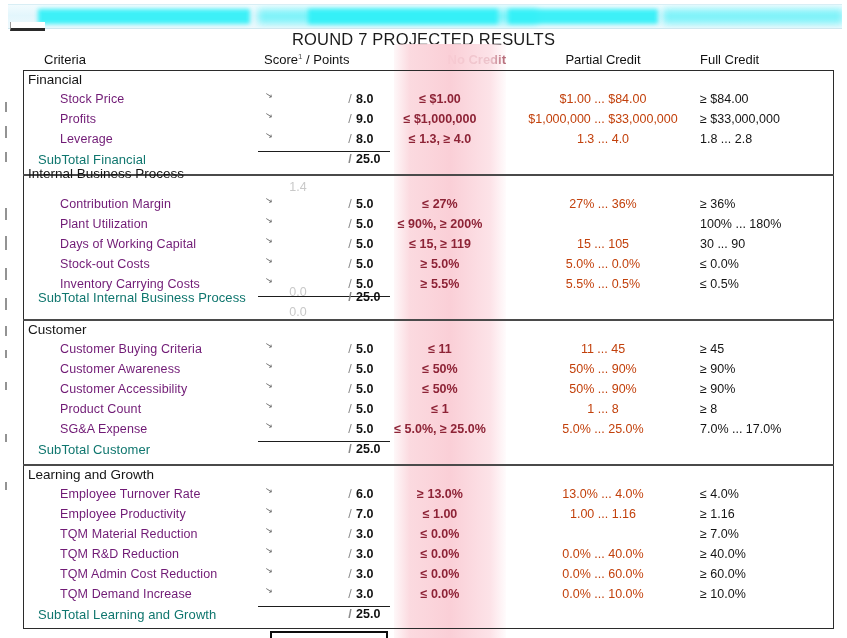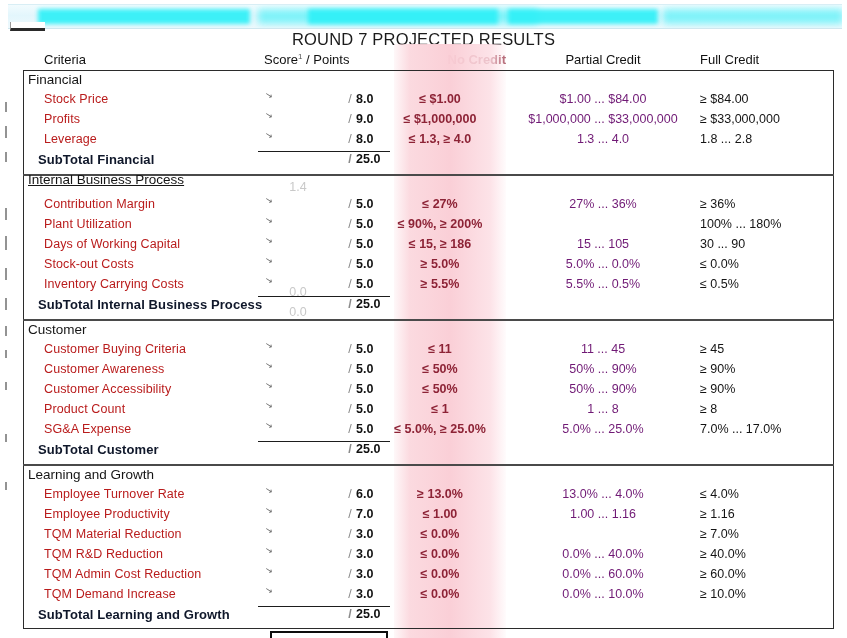--- a/index.html
+++ b/index.html
@@ -138,54 +138,54 @@
   }
 
   .row {
     position: absolute;
     left: 0;
     width: 847px;
     height: 20px;
     font-size: 12.5px;
   }
   .row .col-crit {
-    left: 44px;
-    color: #b91c1c;
+    left: 60px;
+    color: #701a75;
     font-size: 12.5px;
     letter-spacing: .1px;
   }
   .row .col-score {
     color: #c9c9c9;
     font-size: 12.5px;
   }
   .row .col-slash { color: #8a8a8a; }
   .row .col-points { color: #121212; font-weight: bold; font-size: 12.5px; }
   .row .col-no {
     color: #8d2336;
     font-weight: bold;
     font-size: 12.5px;
   }
-  .row .col-part { color: #701a75; font-size: 12.5px; }
+  .row .col-part { color: #c2410c; font-size: 12.5px; }
   .row .col-full { color: #141414; font-size: 12.5px; }
 
   .rowmark {
     position: absolute;
     left: 265px;
     top: -2px;
     font-size: 9px;
     color: #6a6a6a;
     transform: rotate(-12deg);
   }
 
   
   .subtotal { font-weight: bold; }
   .subtotal .col-crit {
     left: 38px;
-    color: #0f172a;
-    font-weight: bold;
+    color: #0f766e;
+    font-weight: normal;
     font-size: 13px;
   }
   .subtotal .col-score { color: #c9c9c9; font-weight: bold; }
   .subtotal .col-points { color: #101010; }
   .subtotal-rule {
     position: absolute;
     left: 258px;
     width: 132px;
     height: 0;
     border-top: 1.4px solid #1d1d1d;
@@ -307,21 +307,21 @@
         <div class="col-full">1.8 ... 2.8</div>
       </div>
       <div class="subtotal-rule" style="top: 121px;"></div>
       <div class="row subtotal" style="top: 122px;">
         <div class="col-crit">SubTotal Financial</div>
         <div class="col-score"></div>
         <div class="col-slash">/</div>
         <div class="col-points">25.0</div>
       </div>
       <div class="sec-rule" style="top: 144px;"></div>
-      <div class="sec-title" style="top: 142px; text-decoration: underline;">Internal Business Process</div>
+      <div class="sec-title" style="top: 136px;">Internal Business Process</div>
       <div class="row" style="top: 167px;">
         <div class="rowmark">↘</div>
         <div class="col-crit">Contribution Margin</div>
         <div class="col-score"></div>
         <div class="col-slash">/</div>
         <div class="col-points">5.0</div>
         <div class="col-no">≤ 27%</div>
         <div class="col-part">27% ... 36%</div>
         <div class="col-full">≥ 36%</div>
       </div>
@@ -333,21 +333,21 @@
         <div class="col-points">5.0</div>
         <div class="col-no">≤ 90%, ≥ 200%</div>
         <div class="col-full">100% ... 180%</div>
       </div>
       <div class="row" style="top: 207px;">
         <div class="rowmark">↘</div>
         <div class="col-crit">Days of Working Capital</div>
         <div class="col-score">0.0</div>
         <div class="col-slash">/</div>
         <div class="col-points">5.0</div>
-        <div class="col-no">≤ 15, ≥ 186</div>
+        <div class="col-no">≤ 15, ≥ 119</div>
         <div class="col-part">15 ... 105</div>
         <div class="col-full">30 ... 90</div>
       </div>
       <div class="row" style="top: 227px;">
         <div class="rowmark">↘</div>
         <div class="col-crit">Stock-out Costs</div>
         <div class="col-score">0.0</div>
         <div class="col-slash">/</div>
         <div class="col-points">5.0</div>
         <div class="col-no">≥ 5.0%</div>
@@ -358,21 +358,21 @@
         <div class="rowmark">↘</div>
         <div class="col-crit">Inventory Carrying Costs</div>
         <div class="col-score"></div>
         <div class="col-slash">/</div>
         <div class="col-points">5.0</div>
         <div class="col-no">≥ 5.5%</div>
         <div class="col-part">5.5% ... 0.5%</div>
         <div class="col-full">≤ 0.5%</div>
       </div>
       <div class="subtotal-rule" style="top: 266px;"></div>
-      <div class="row subtotal" style="top: 267px;">
+      <div class="row subtotal" style="top: 260px;">
         <div class="col-crit">SubTotal Internal Business Process</div>
         <div class="col-score"></div>
         <div class="col-slash">/</div>
         <div class="col-points">25.0</div>
       </div>
       <div class="sec-rule" style="top: 289px;"></div>
       <div class="sec-title" style="top: 292px;">Customer</div>
       <div class="row" style="top: 312px;">
         <div class="rowmark">↘</div>
         <div class="col-crit">Customer Buying Criteria</div>

